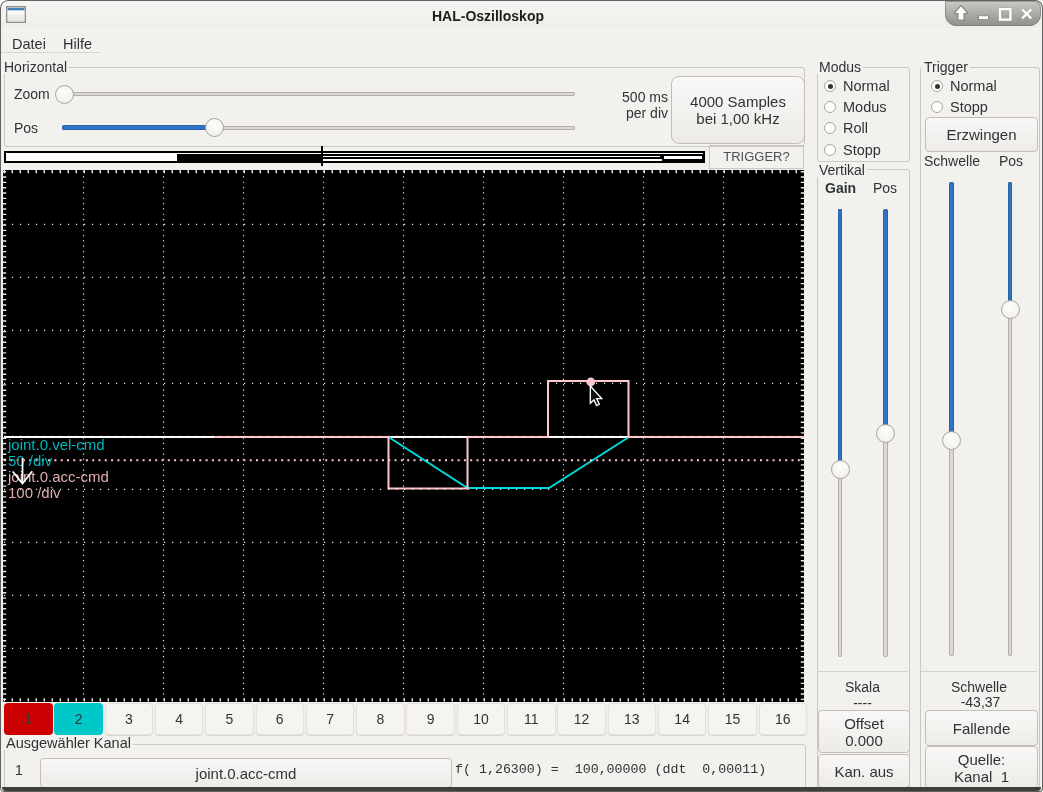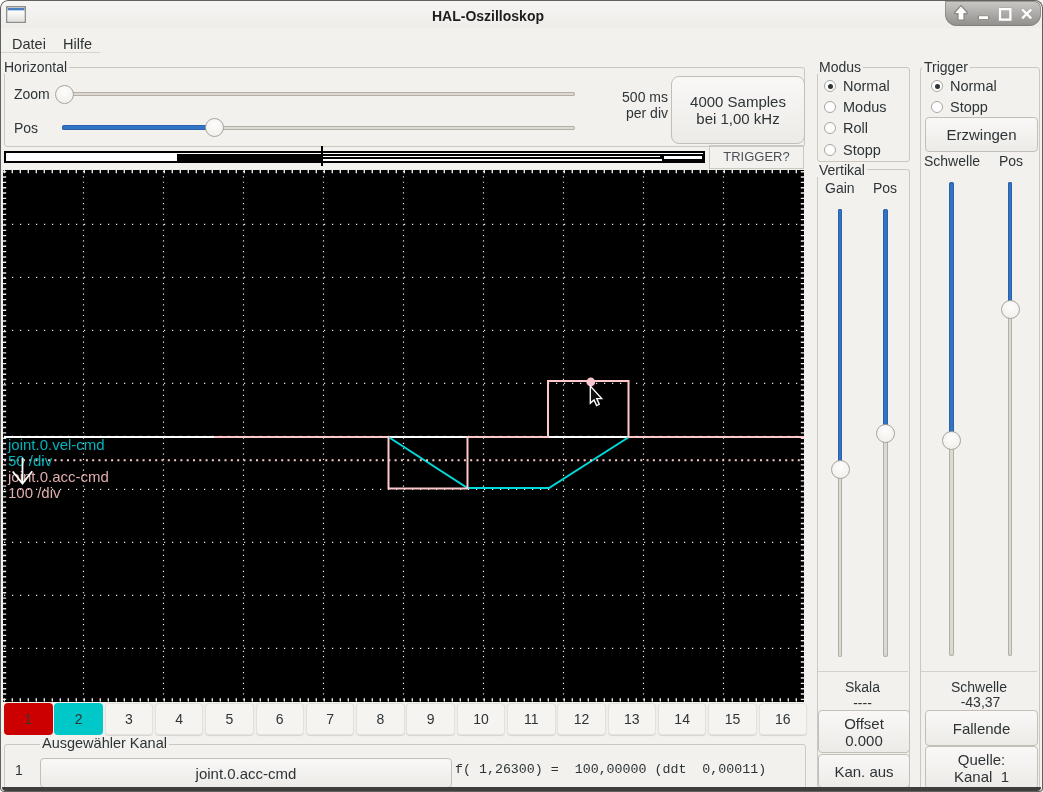--- a/index.html
+++ b/index.html
@@ -150,39 +150,39 @@
   <div class="chbtn" style="left:406.4px;">9</div>
   <div class="chbtn" style="left:456.7px;">10</div>
   <div class="chbtn" style="left:507px;">11</div>
   <div class="chbtn" style="left:557.3px;">12</div>
   <div class="chbtn" style="left:607.6px;">13</div>
   <div class="chbtn" style="left:657.9px;">14</div>
   <div class="chbtn" style="left:708.2px;">15</div>
   <div class="chbtn" style="left:758.5px;">16</div>
 
   <div class="frame" style="left:4px;top:744px;width:800px;height:43px;"></div>
-  <div class="flabel" style="left:4px;top:736px;font-size:14.5px;margin-left:36px;">Ausgewähler Kanal</div>
+  <div class="flabel" style="left:4px;top:736px;font-size:14.5px;">Ausgewähler Kanal</div>
   <div class="txt" style="left:15px;top:762px;">1</div>
   <div class="btn" style="left:40px;top:758px;width:410px;height:28px;">joint.0.acc-cmd</div>
   <div class="txt" style="left:455px;top:762px;font-family:'Liberation Mono',monospace;font-size:13.3px;white-space:pre;text-align:center;">f( 1,26300) =  100,00000 (ddt  0,00011)</div>
 
   <div class="frame" style="left:817px;top:67px;width:91px;height:93px;"></div>
   <div class="flabel" style="left:817px;top:60px;">Modus</div>
   <div class="radio sel" style="left:824px;top:80px;"></div>
     <div class="rlabel" style="left:843px;top:79px;">Normal</div>
   <div class="radio" style="left:824px;top:101px;"></div>
     <div class="rlabel" style="left:843px;top:100px;">Modus</div>
   <div class="radio" style="left:824px;top:122px;"></div>
     <div class="rlabel" style="left:843px;top:121px;">Roll</div>
   <div class="radio" style="left:824px;top:143.5px;"></div>
     <div class="rlabel" style="left:843px;top:142.5px;">Stopp</div>
 
   <div class="frame" style="left:817px;top:169px;width:91px;height:618px;"></div>
   <div class="flabel" style="left:817px;top:162.5px;">Vertikal</div>
-  <div class="txt" style="left:825px;top:180px;">Gain</div>
+  <div class="txt" style="left:825px;top:180px;font-weight:bold;">Gain</div>
   <div class="txt" style="left:873px;top:180px;">Pos</div>
   <div class="track" style="left:837.8px;top:209px;width:4.4px;height:448px;"></div>
   <div class="trackb" style="left:837.8px;top:209px;width:4.4px;height:260px;"></div>
   <div class="knob" style="left:830.5px;top:459.5px;"></div>
   <div class="track" style="left:883.3px;top:209px;width:4.4px;height:448px;"></div>
   <div class="trackb" style="left:883.3px;top:209px;width:4.4px;height:224px;"></div>
   <div class="knob" style="left:876px;top:424px;"></div>
   <div class="txt" style="left:817px;top:679px;width:91px;text-align:center;">Skala</div>
   <div class="txt" style="left:817px;top:695px;width:91px;text-align:center;">----</div>
   <div class="abs" style="left:818px;top:671px;width:90px;height:1px;background:#d4d1cb;"></div>

